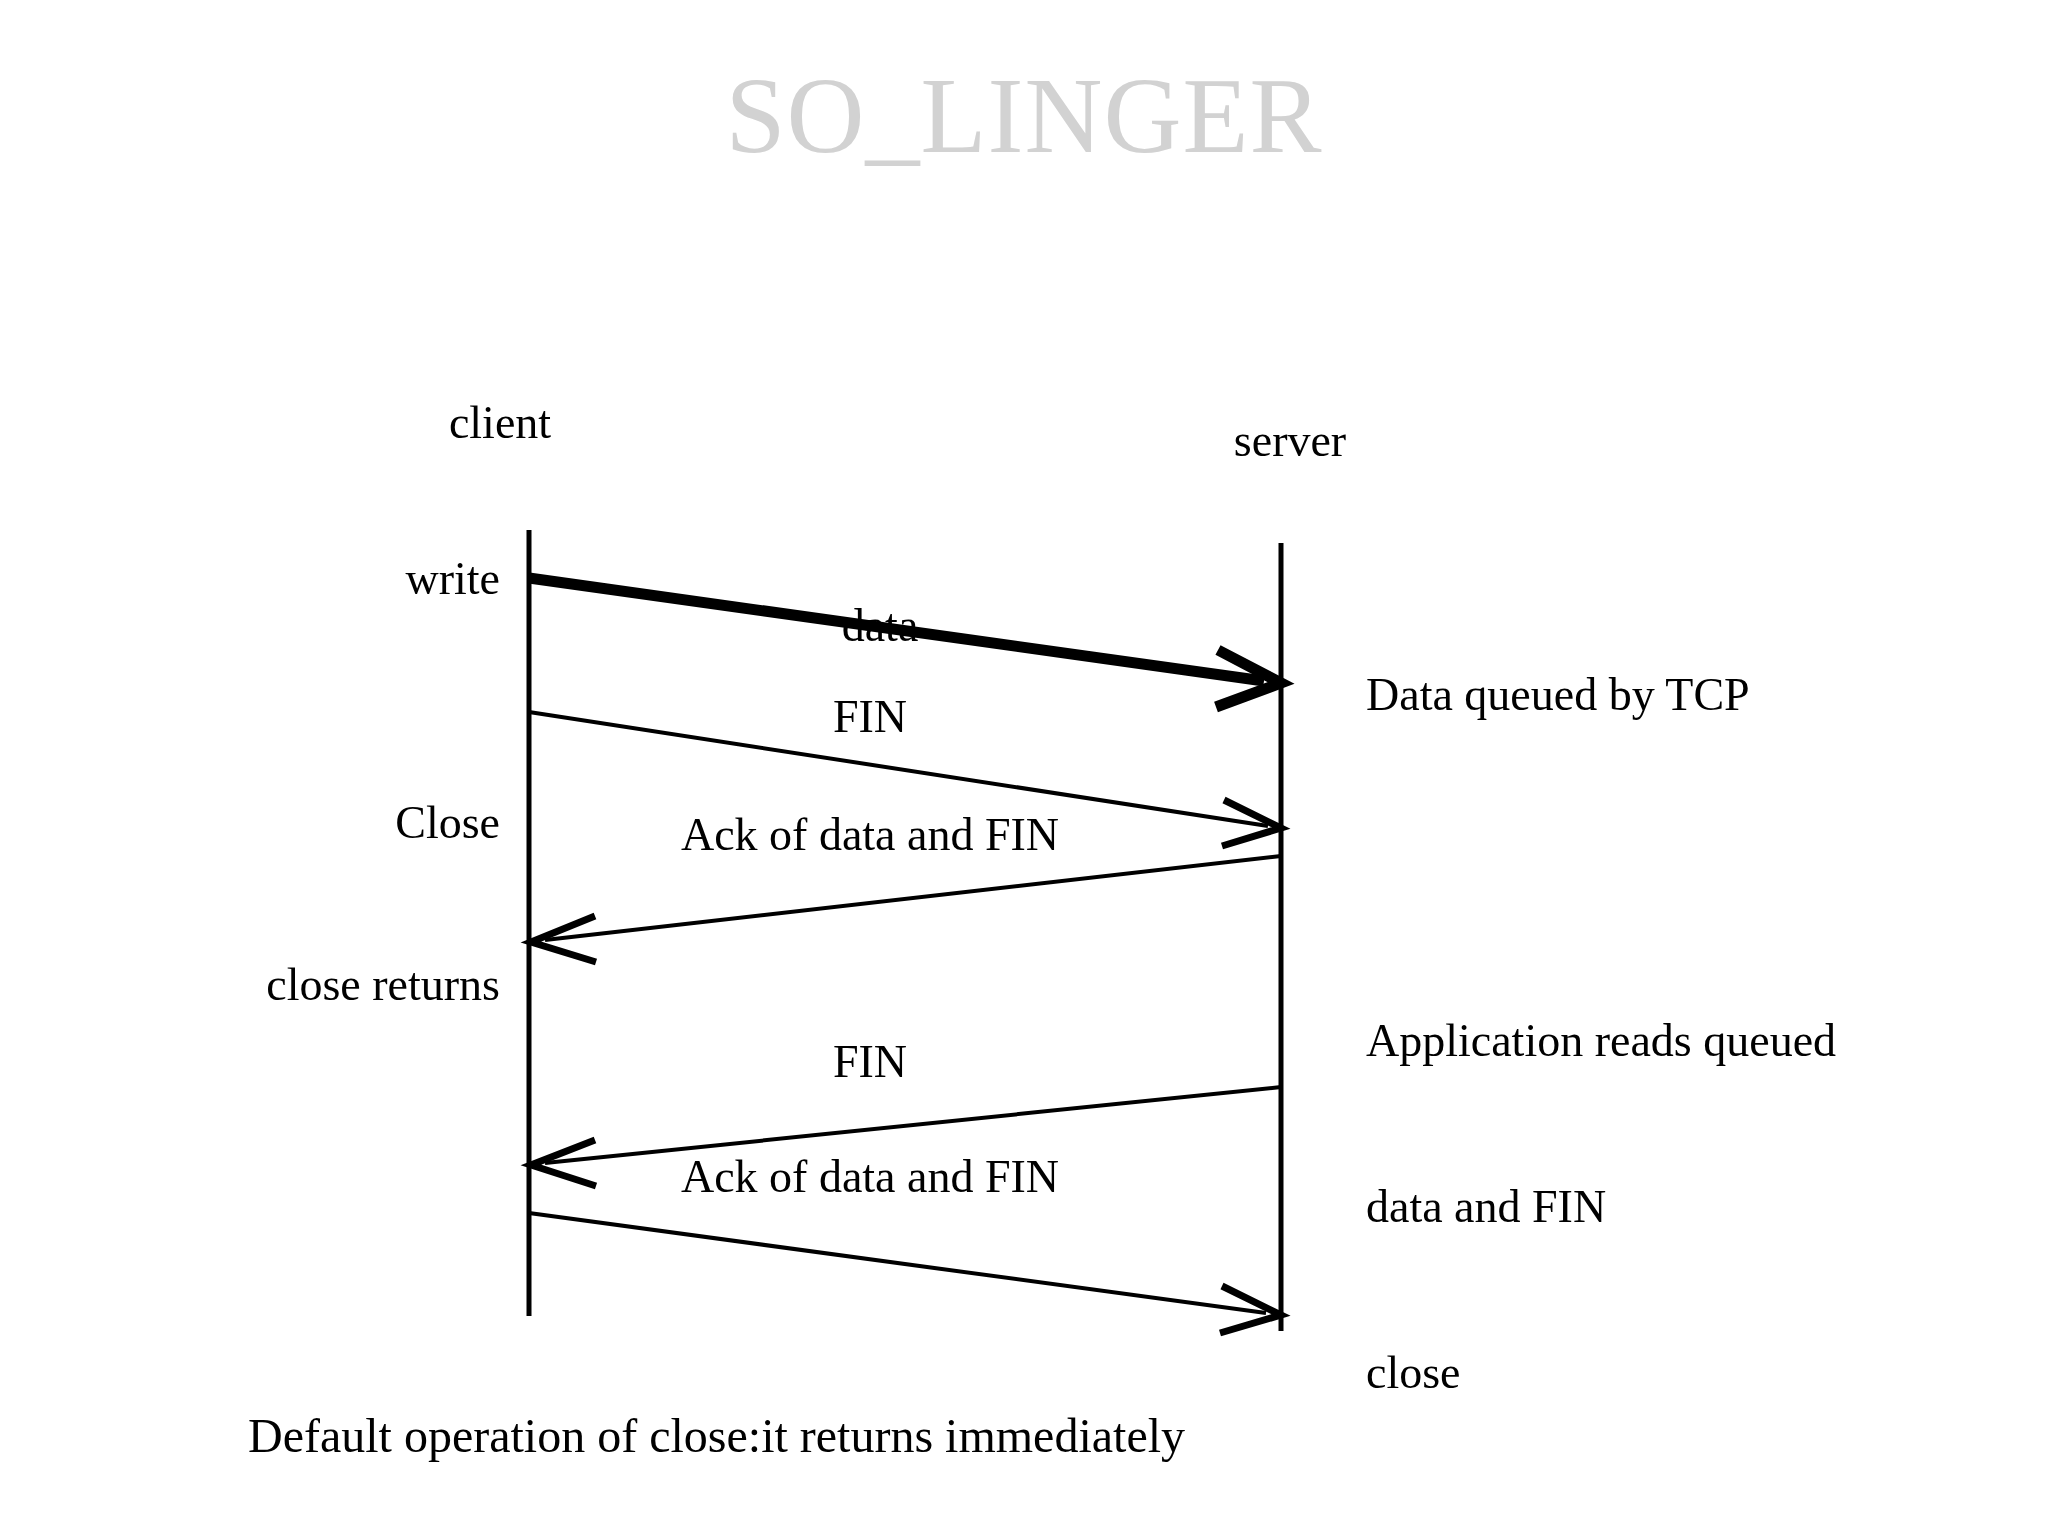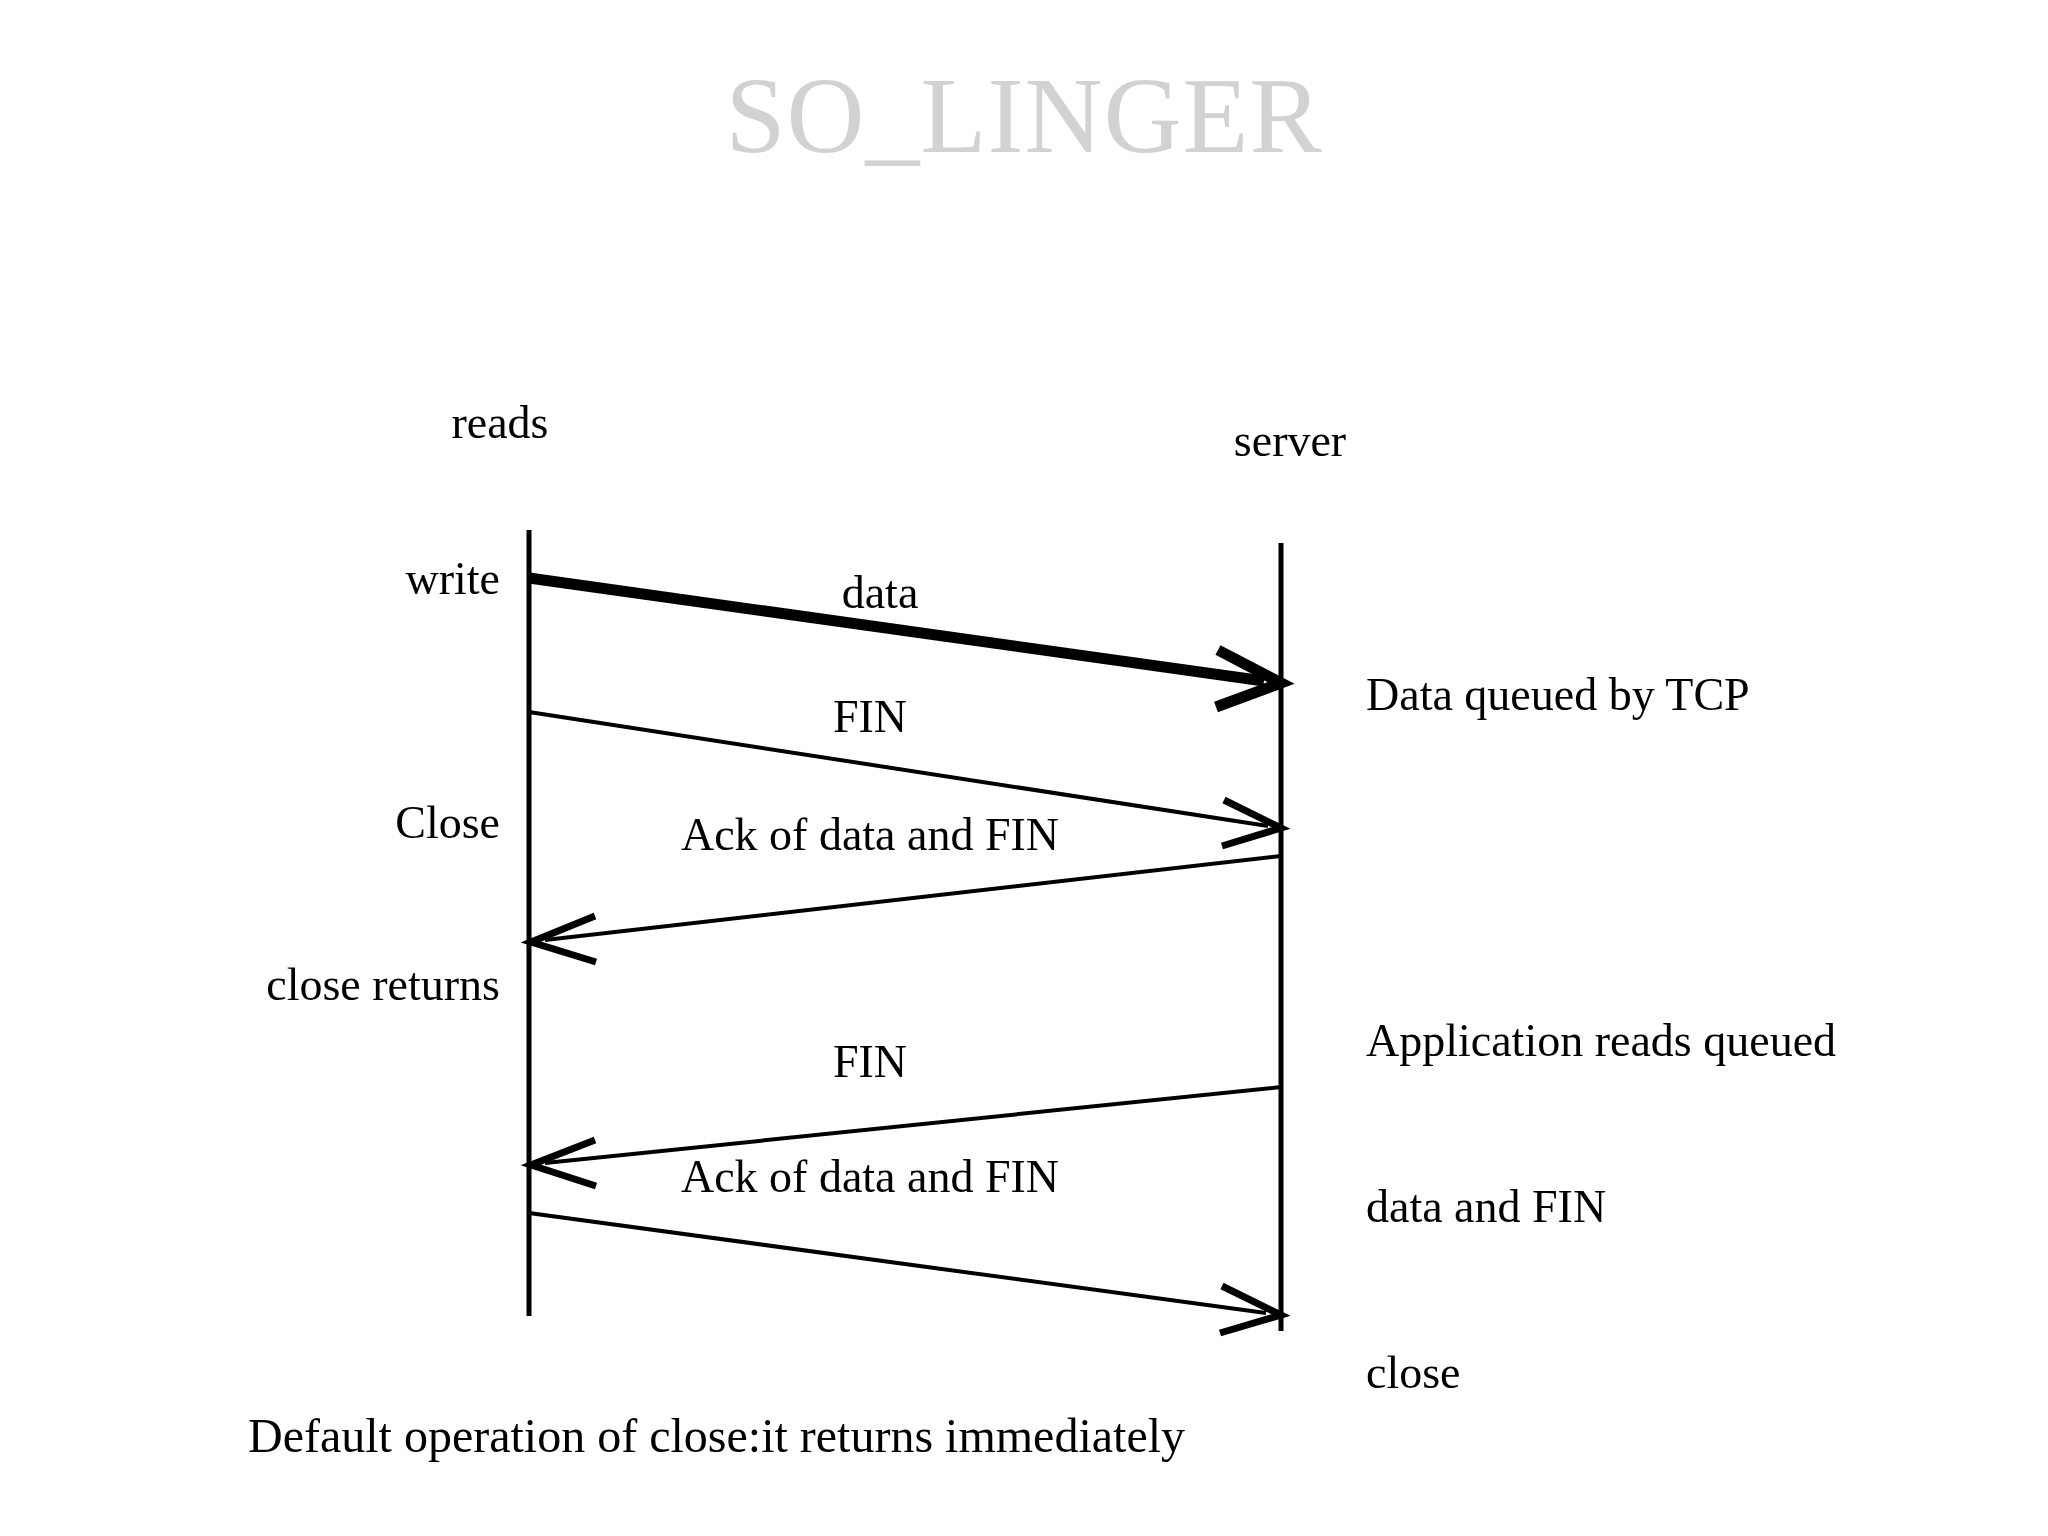--- a/index.html
+++ b/index.html
@@ -70,21 +70,21 @@
     text-align: right;
   }
   #note-close-block {
     left: 100px;
     top: 688px;
     width: 400px;
     text-align: right;
   }
   #msg-data-label {
     left: 700px;
-    top: 566px;
+    top: 599px;
     width: 360px;
   }
   #msg-fin1-label {
     left: 690px;
     top: 690px;
     width: 360px;
   }
   #msg-ack1-label {
     left: 560px;
     top: 808px;
@@ -157,21 +157,21 @@
       <line x1="1281" y1="1087" x2="545" y2="1163" stroke="#000000" stroke-width="4"></line>
       <polyline points="595,1140 531,1165 596,1186" fill="none" stroke="#000000" stroke-width="7" stroke-linejoin="miter"></polyline>
     </g>
 
     <g>
       <line x1="529" y1="1213" x2="1266" y2="1313" stroke="#000000" stroke-width="4"></line>
       <polyline points="1222,1286 1281,1315 1220,1333" fill="none" stroke="#000000" stroke-width="7" stroke-linejoin="miter"></polyline>
     </g>
   </svg>
 
-  <div class="diagram-label" id="actor-client">reads</div>
+  <div class="diagram-label" id="actor-client">client</div>
   <div class="diagram-label" id="note-write">write</div>
 
   <div class="diagram-label" id="actor-server">server</div>
 
   <div class="diagram-label" id="note-close-block">
     <div>Close</div>
     <div>close returns</div>
   </div>
 
   <div class="diagram-label label-center-align" id="msg-data-label">data</div>

